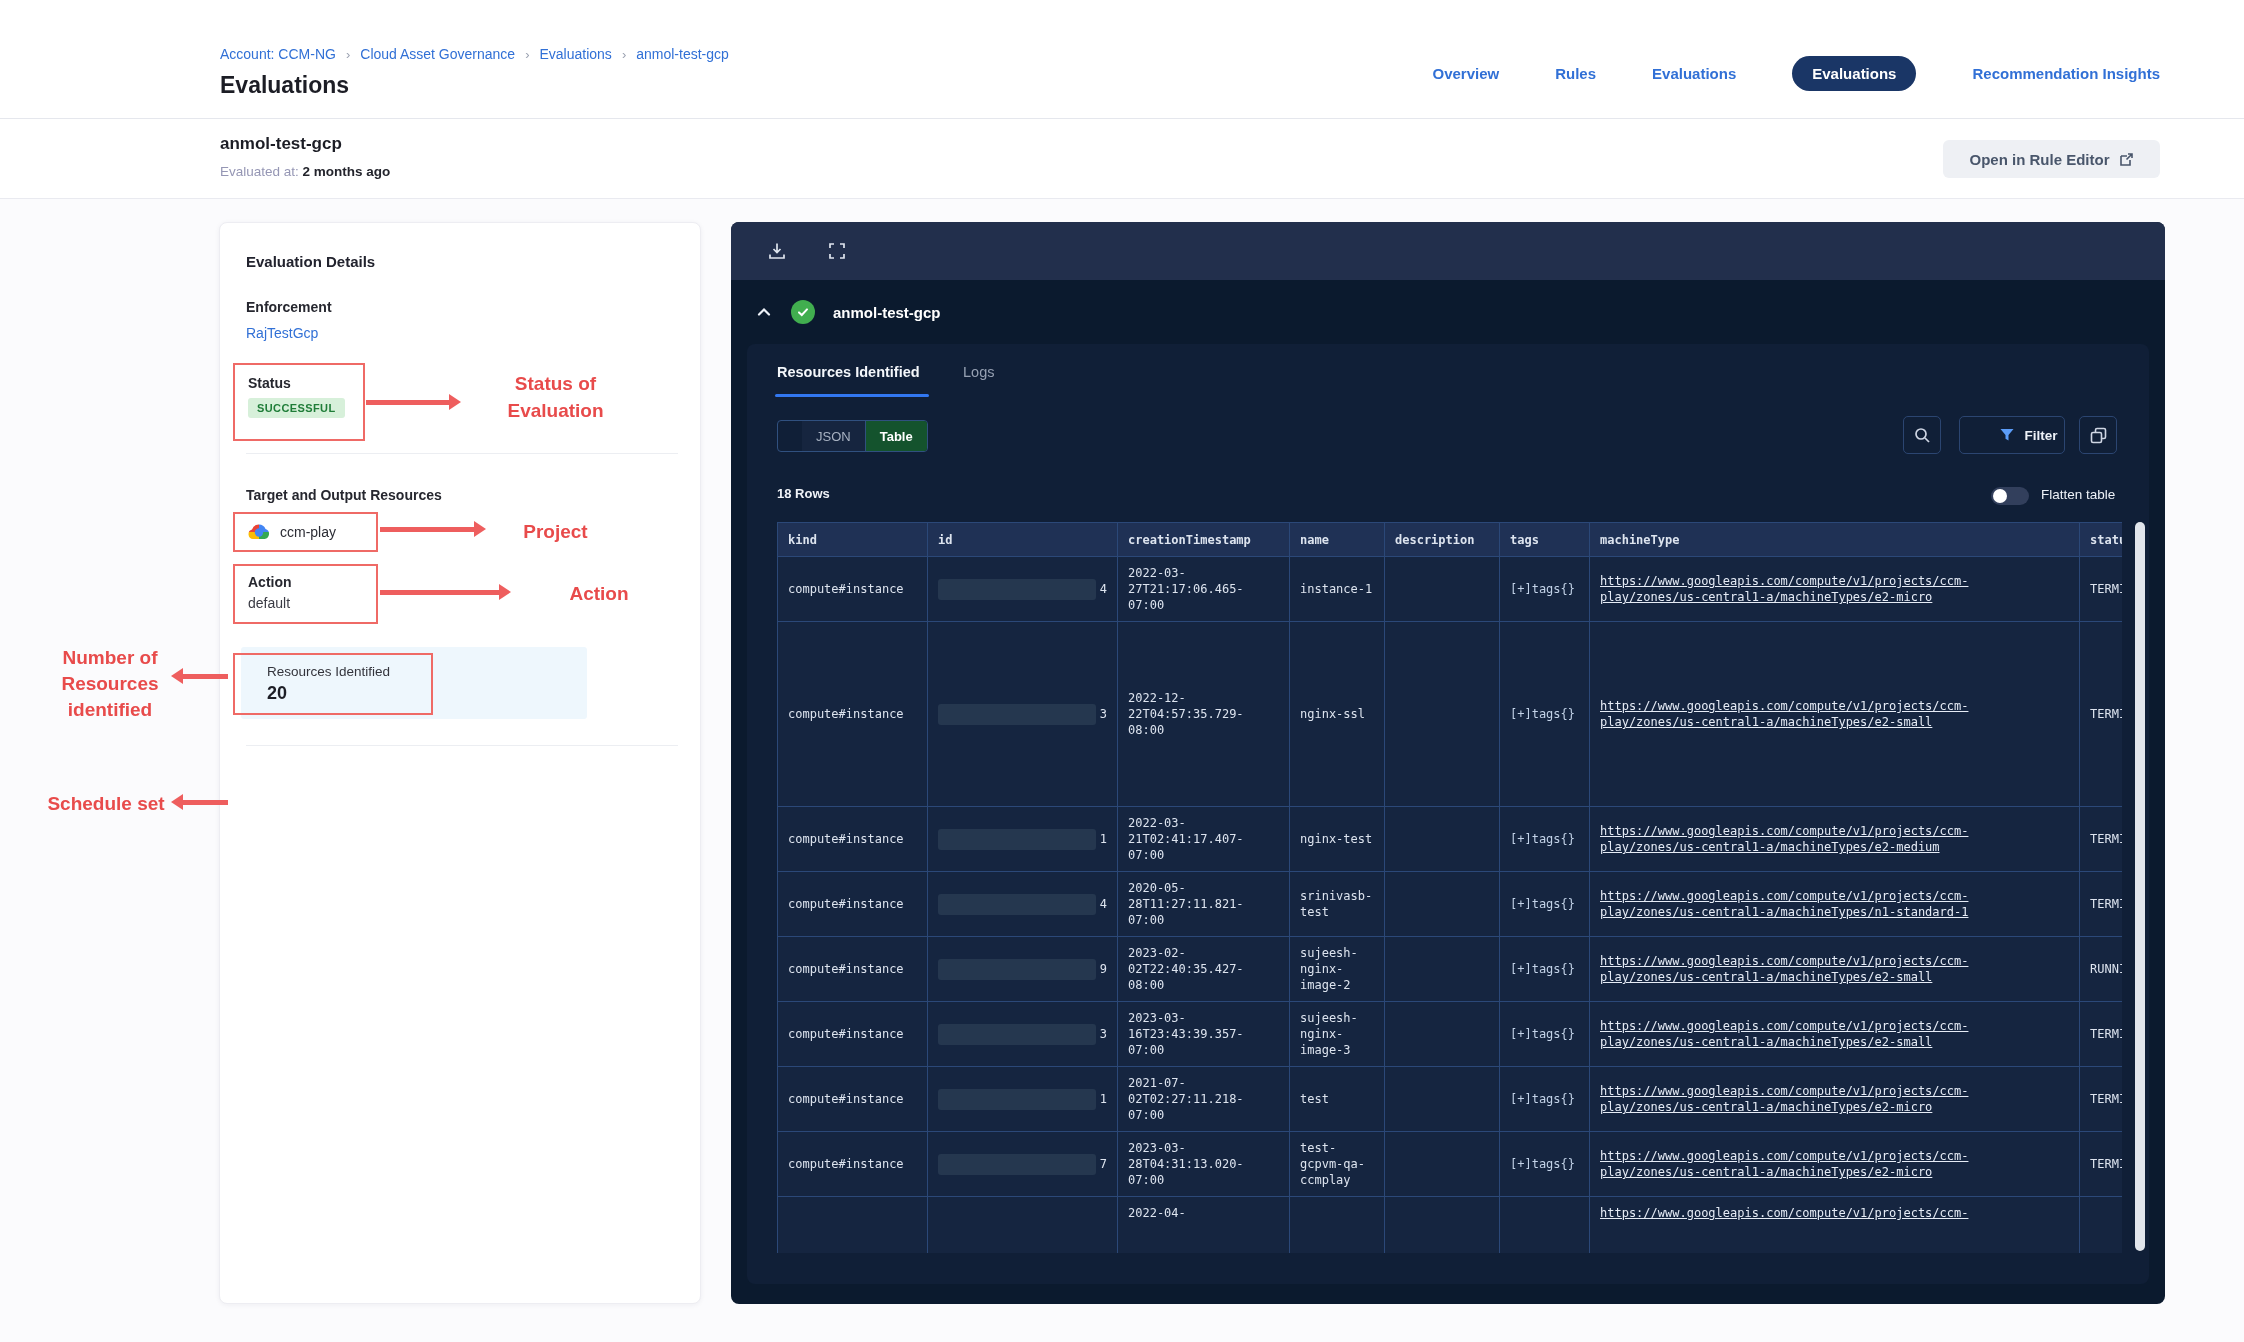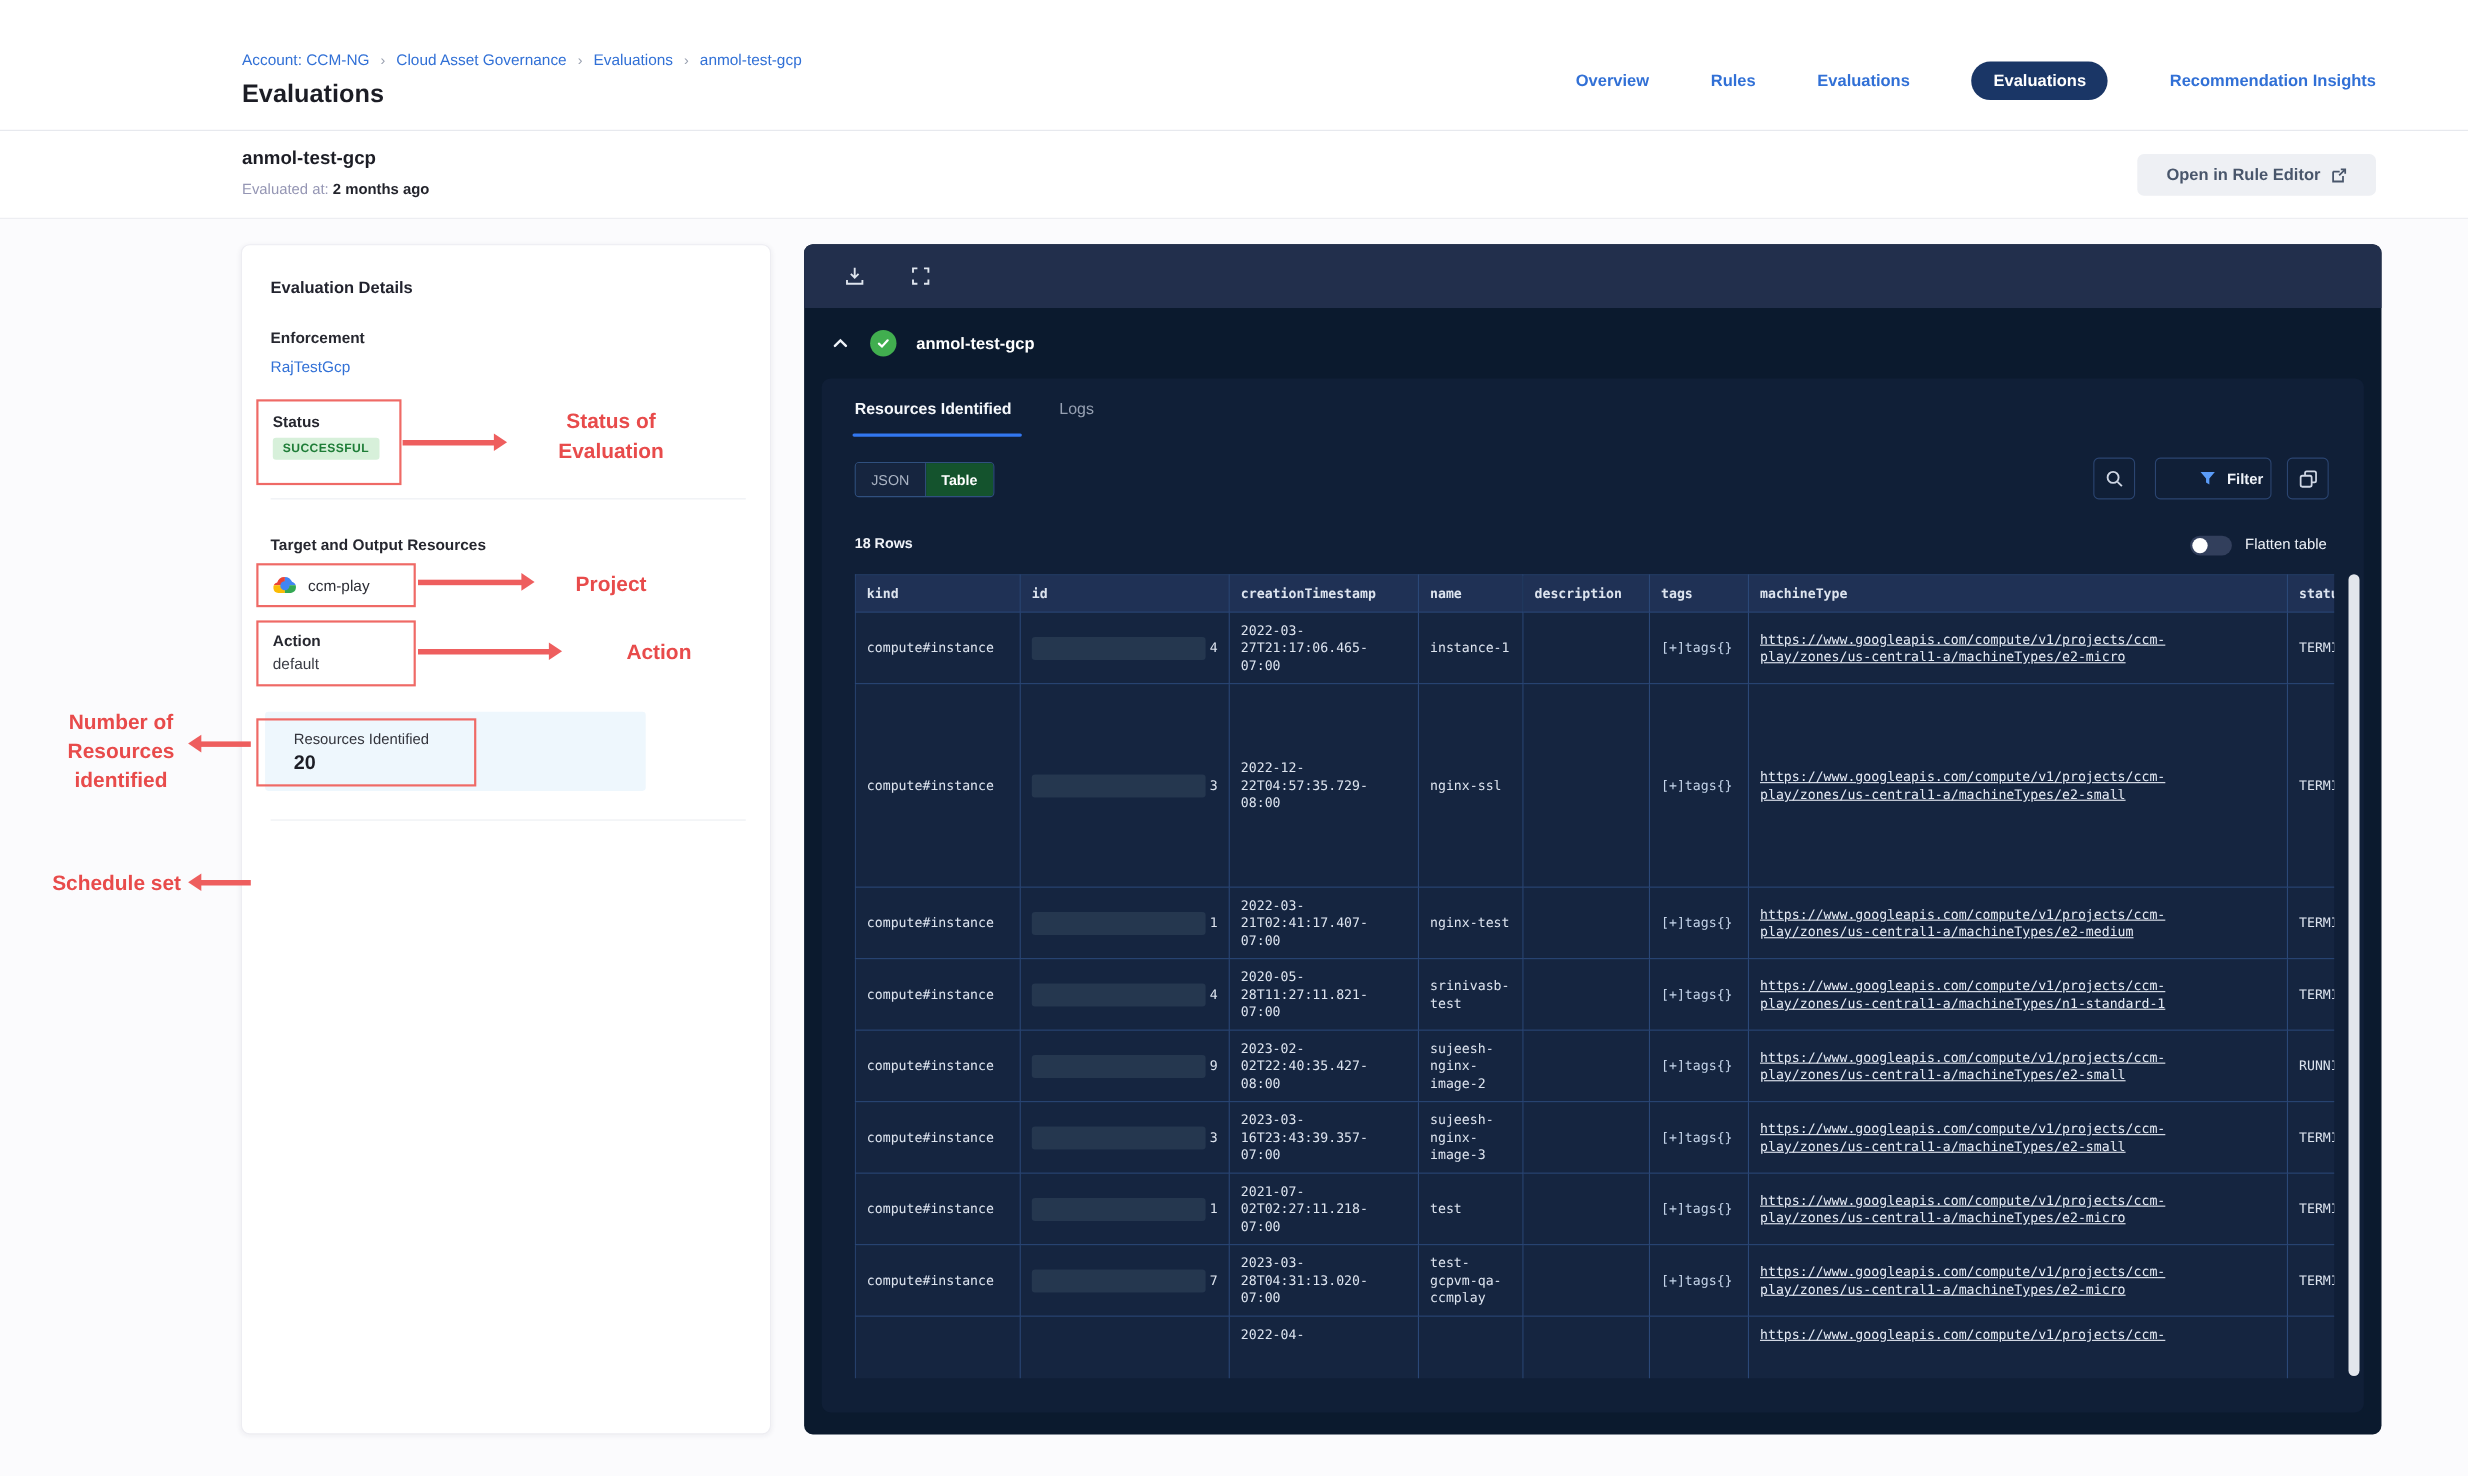--- a/index.html
+++ b/index.html
@@ -78,21 +78,21 @@
   .okcirc { width:24px; height:24px; border-radius:50%; background:#41ae4f; display:flex; align-items:center; justify-content:center; }
   .panel-name { color:#fff; font-size:15px; font-weight:700; }
 
   .inner { position:absolute; left:16px; top:122px; width:1402px; height:940px; background:#101f37; border-radius:8px; }
 
   .tab { position:absolute; top:20px; font-size:14.5px; cursor:pointer; }
   .tab.active { color:#f4f7fb; font-weight:700; }
   .tab.idle { color:#96a0b2; }
   .tab-underline { position:absolute; left:28px; top:50px; width:154px; height:3px; background:#3277f0; border-radius:2px; }
 
-  .seg { position:absolute; left:30px; top:76px; display:flex; border:1px solid #30507f; border-radius:4px; overflow:hidden; }
+  .seg { position:absolute; left:30px; top:76px; display:flex; border:1px solid #30507f; border-radius:4px; overflow:hidden;padding-left:24px; }
   .seg .s { height:30px; display:flex; align-items:center; padding:0 14px; font-size:13px; cursor:pointer; }
   .seg .s.idle { color:#a8b2c2; background:#16253f; border-right:1px solid #30507f; }
   .seg .s.sel { color:#fff; font-weight:700; background:#14532d; }
 
   .icbtn { position:absolute; top:72px; height:38px; border:1px solid #2b4571; border-radius:5px; background:transparent;
            display:flex; align-items:center; justify-content:center; gap:9px; cursor:pointer; }
   .icbtn .flabel { color:#eef2f8; font-size:13.5px; font-weight:700; }
 
   .rows-count { position:absolute; left:30px; top:142px; color:#f0f3f8; font-size:13px; font-weight:700; }
   .toggle { position:absolute; left:1244px; top:143px; width:38px; height:18px; background:#323f5c; border-radius:9px; cursor:pointer; }

